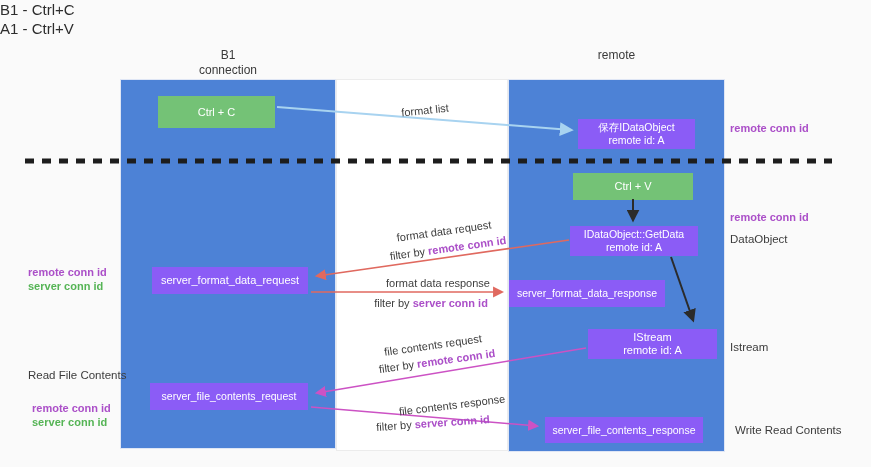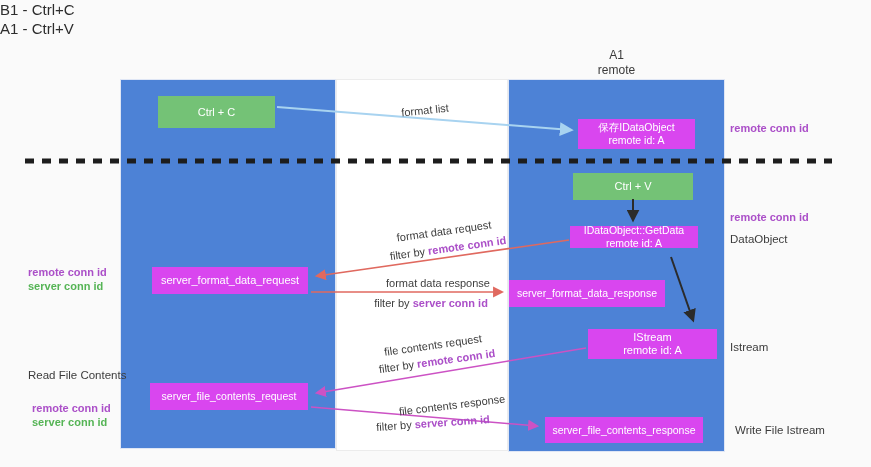--- a/index.html
+++ b/index.html
@@ -19,25 +19,25 @@
   #col-b1{left:120px;top:79px;width:216px;height:370px;}
   #col-a1{left:508px;top:79px;width:217px;height:373px;}
   #midpanel{position:absolute;left:336px;top:79px;width:172px;height:372px;
             background:#ffffff;border:1px solid #ececec;box-sizing:border-box;}
 
   
   .box{position:absolute;display:flex;flex-direction:column;justify-content:center;
        align-items:center;color:#fff;text-align:center;font-size:11px;line-height:13px;
        z-index:2;box-sizing:border-box;}
   .green{background:#74c276;}
-  .orange{background:#d946ef;}
+  .orange{background:#8b5cf6;}
   #box-ctrl-c{left:158px;top:96px;width:117px;height:32px;}
   #box-save{left:578px;top:119px;width:117px;height:30px;font-size:10.5px;}
   #box-ctrl-v{left:573px;top:173px;width:120px;height:27px;}
-  #box-getdata{left:570px;top:226px;width:128px;height:22px;font-size:10.5px;}
+  #box-getdata{left:570px;top:226px;width:128px;height:30px;font-size:10.5px;}
   #box-fmt-req{left:152px;top:267px;width:156px;height:27px;}
   #box-fmt-resp{left:509px;top:280px;width:156px;height:27px;font-size:10.5px;}
   #box-istream{left:588px;top:329px;width:129px;height:30px;}
   #box-file-req{left:150px;top:383px;width:158px;height:27px;font-size:10.5px;}
   #box-file-resp{left:545px;top:417px;width:158px;height:26px;font-size:10.5px;}
 
   
   #overlay{position:absolute;left:0;top:0;width:871px;height:467px;z-index:3;pointer-events:none;}
 
   
@@ -71,22 +71,25 @@
 </head>
 <body>
 
 <div id="canvas">
 
   <div id="title">
     <div>B1 - Ctrl+C</div>
     <div>A1 - Ctrl+V</div>
   </div>
 
+  <div id="header-b1" class="colheader">
+    <div>B1</div>
+    <div>connection</div>
+  </div>
   <div id="header-a1" class="colheader">
-    <div>A1</div>
     <div>remote</div>
   </div>
 
   <div id="col-b1" class="col"></div>
   <div id="midpanel"></div>
   <div id="col-a1" class="col"></div>
 
   <div id="box-ctrl-c" class="box green">
     <div>Ctrl + C</div>
   </div>
@@ -140,21 +143,21 @@
     <line x1="569" y1="240" x2="317" y2="276" stroke="#e0695f" stroke-width="1.6" marker-end="url(#m-red)"></line>
     <line x1="311" y1="292" x2="502" y2="292" stroke="#e0695f" stroke-width="1.6" marker-end="url(#m-red)"></line>
     <line x1="586" y1="348" x2="317" y2="393" stroke="#cc52c4" stroke-width="1.6" marker-end="url(#m-mag)"></line>
     <line x1="311" y1="407" x2="537" y2="426" stroke="#cc52c4" stroke-width="1.6" marker-end="url(#m-mag)"></line>
   </svg>
 
   <div id="lbl-r-clip" class="sidelabel purple">remote conn id</div>
   <div id="lbl-r-paste" class="sidelabel purple">remote conn id</div>
   <div id="lbl-r-dataobject" class="sidelabel dark">DataObject</div>
   <div id="lbl-r-istream" class="sidelabel dark">Istream</div>
-  <div id="lbl-r-write" class="sidelabel dark">Write File Istream</div>
+  <div id="lbl-r-write" class="sidelabel dark">Write Read Contents</div>
 
   <div id="lbl-l-fmt" class="sidelabel">
     <div class="purple">remote conn id</div>
     <div class="greenlbl">server conn id</div>
   </div>
   <div id="lbl-l-read" class="sidelabel dark">Read File Contents</div>
   <div id="lbl-l-file" class="sidelabel">
     <div class="purple">remote conn id</div>
     <div class="greenlbl">server conn id</div>
   </div>

